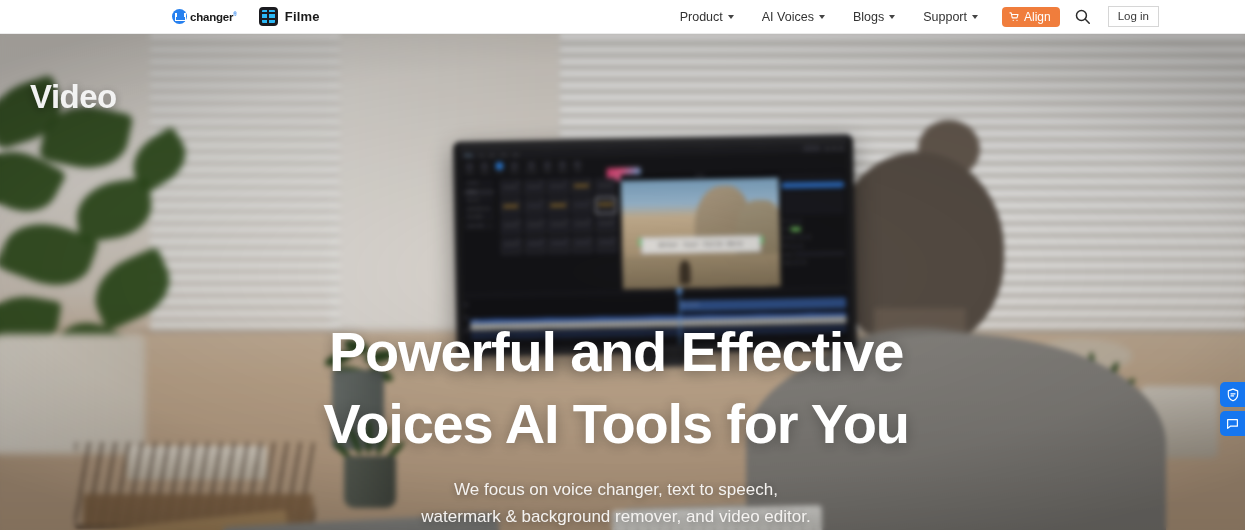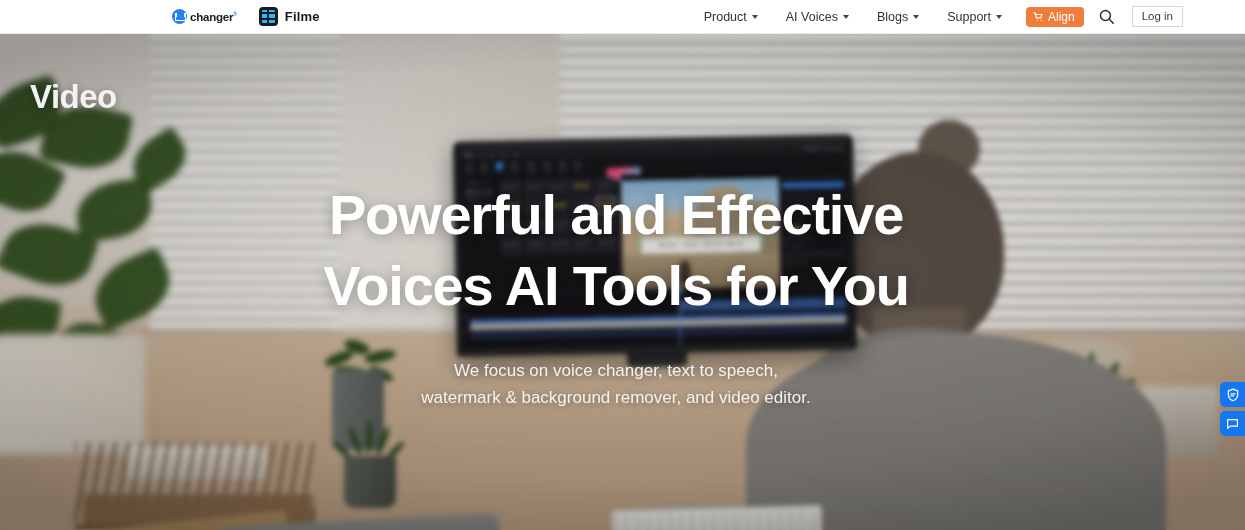--- a/index.html
+++ b/index.html
@@ -60,21 +60,21 @@
     width:13px; height:1.6px; background:#1b1b1f;
     box-shadow:0 6px 0 0 #1b1b1f;
   }
   .filme-mark .strip::after {
     content:""; position:absolute; left:5.6px; top:0;
     width:1.8px; height:13px; background:#1b1b1f;
   }
   .filme-text { font-size:13px; font-weight:bold; color:#1a1a1a; letter-spacing:0.2px; }
 
   .nav-right {
-    margin-left:auto; margin-right:62px;
+    margin-left:auto; margin-right:86px;
     display:flex; align-items:center; gap:0px;
   }
   .nav-item {
     display:flex; align-items:center; gap:5px;
     font-size:12.5px; color:#333;
     padding:0 14px; height:34px; cursor:pointer;
     white-space:nowrap;
   }
   .caret {
     width:0; height:0; display:inline-block;
@@ -510,21 +510,21 @@
   .side-label {
     position:absolute; left:30px; top:42px;
     font-size:33px; font-weight:bold; color:#f2f2f2;
     line-height:1.25; letter-spacing:-0.5px;
     text-shadow:0 2px 10px rgba(0,0,0,0.35);
     z-index:20;
   }
   .hero-center {
     position:absolute; left:0; top:0; width:1232px; height:496px;
     display:flex; flex-direction:column; align-items:center;
-    justify-content:center; z-index:20; pointer-events:none;gap:19px;
+    justify-content:flex-end; z-index:20; pointer-events:none;
   }
   .hero-h1 {
     font-size:56px; font-weight:bold; color:#ffffff;
     text-align:center; line-height:1.28; letter-spacing:-1.2px;
     text-shadow:0 2px 14px rgba(0,0,0,0.30);
     margin-top:26px;
   }
   .hero-sub {
     margin-top:16px; width:390px; text-align:center;
     font-size:17px; color:#f4f2f0; line-height:1.60;

